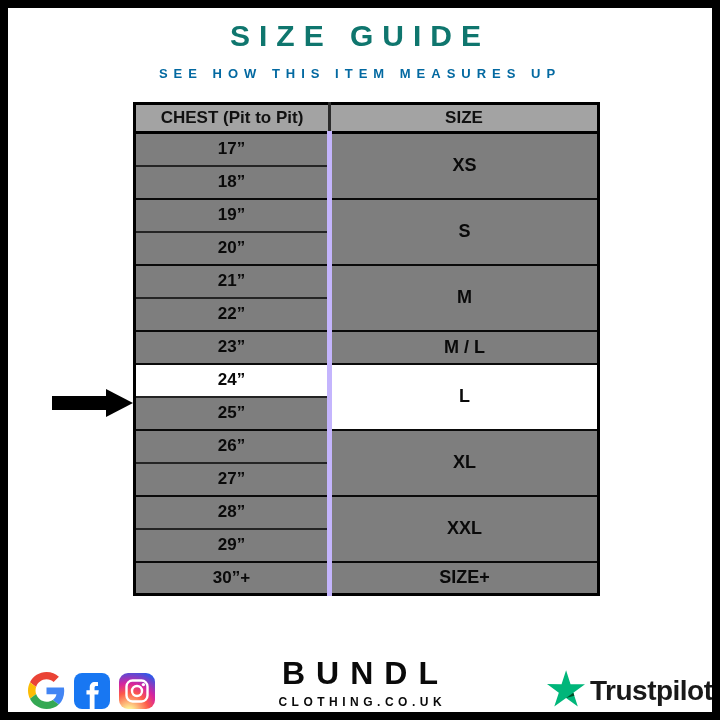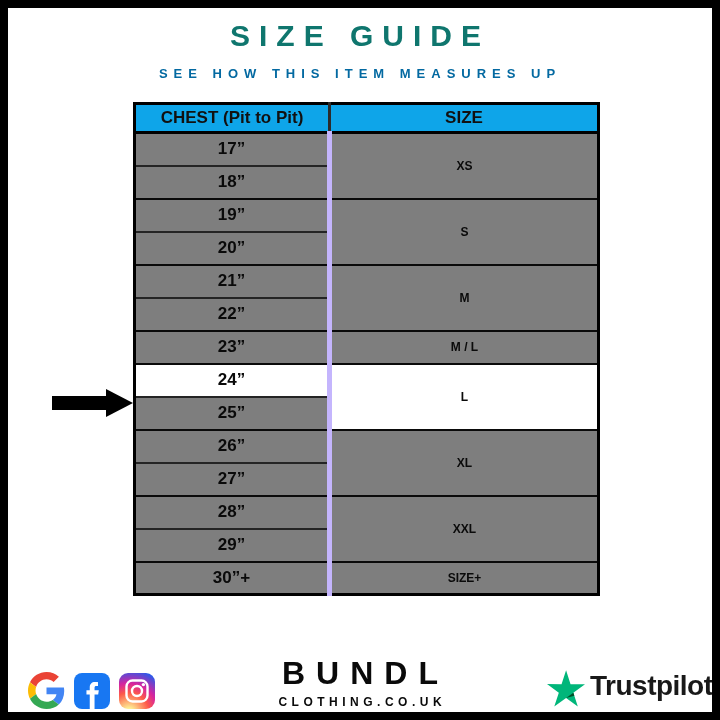--- a/index.html
+++ b/index.html
@@ -43,32 +43,32 @@
   }
   
   table.size-table{
     position:absolute;left:125px;top:94px;
     width:467px;table-layout:fixed;
     border-collapse:collapse;
     border:3px solid var(--border-black);
   }
   .size-table col.c1{width:195px;}
   .size-table th{
-    height:29px;background:#0ea5e9;
+    height:29px;background:#a3a3a3;
     font-size:17px;font-weight:700;text-align:center;
     border-bottom:3px solid var(--border-black);
   }
   .size-table th.chest-h{border-right:3px solid #2b2b2b;}
   .size-table td{
     height:33px;background:var(--row-gray);
     font-size:17px;font-weight:700;text-align:center;
     color:#0a0a0a;
   }
   .size-table td.chest{border-right:5px solid #c4b5fd;}
-  .size-table td.size{font-size:12px;}
+  .size-table td.size{font-size:18px;}
   .size-table tr.group-start td{border-top:2px solid #0a0a0a;}
   .size-table td.chest.inner{border-top:2px solid #242424;}
   .size-table td.hl{background:var(--highlight-white);}
   
   .social{position:absolute;left:20px;top:664px;display:flex;gap:9px;align-items:center;}
   .icon-box{width:37px;height:37px;display:block;}
   .fb{
     width:36px;height:36px;border-radius:8px;background:var(--facebook-blue);
     position:relative;overflow:hidden;margin-top:1px;
   }
@@ -83,21 +83,21 @@
     font-size:32px;font-weight:800;letter-spacing:11px;text-indent:11px;
     color:#0a0a0a;
   }
   .brand-sub{
     margin-top:3px;
     font-size:12px;font-weight:700;letter-spacing:4.5px;text-indent:4.5px;
     color:#0a0a0a;
   }
   .trustpilot{
     position:absolute;left:539px;top:662px;
-    display:flex;gap:5px;
+    display:flex;align-items:center;gap:5px;
   }
   .tp-text{font-size:28px;font-weight:700;letter-spacing:-0.5px;color:#191919;}
 </style>
 </head>
 <body>
 
 <div class="hdr">
   <div class="title">SIZE GUIDE</div>
   <div class="subtitle">SEE HOW THIS ITEM MEASURES UP</div>
 </div>

